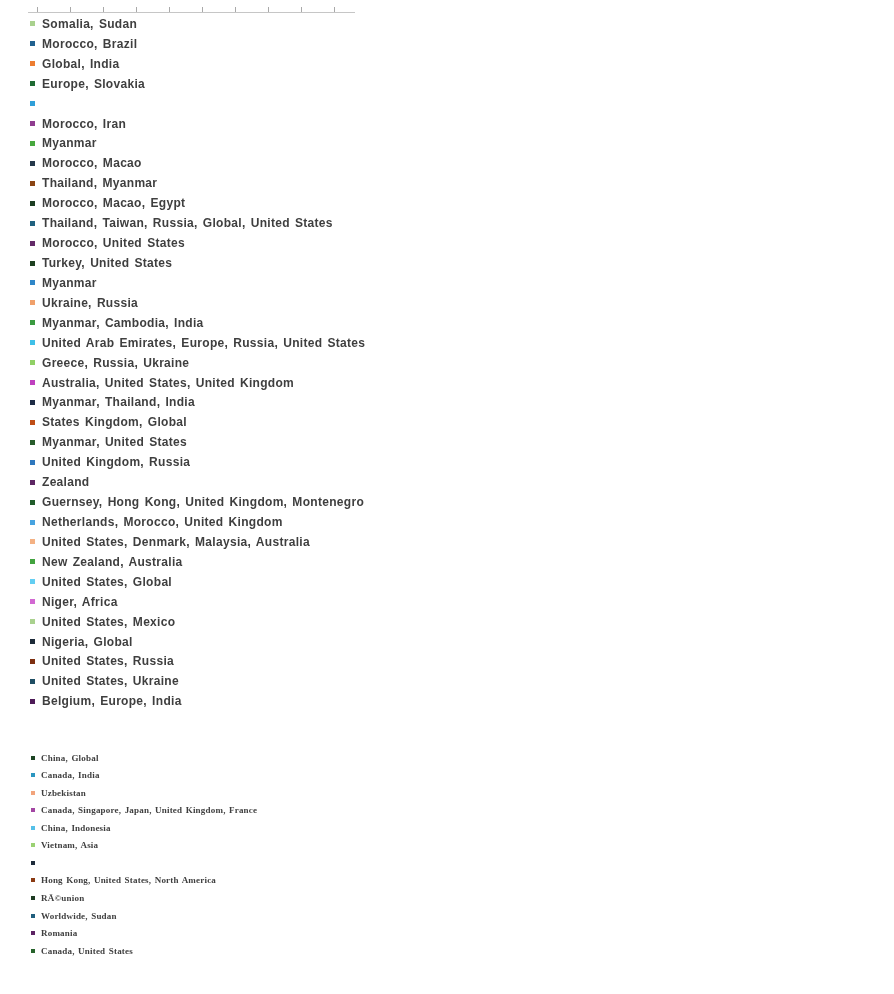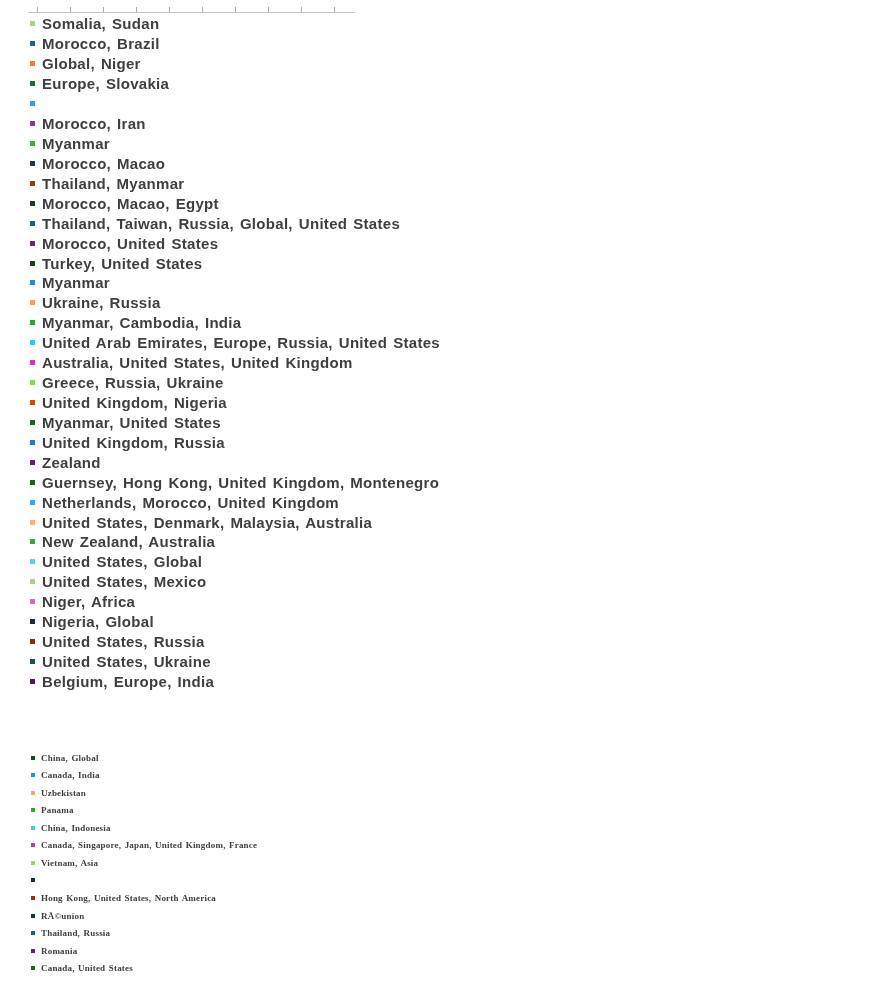--- a/index.html
+++ b/index.html
@@ -38,21 +38,21 @@
     color: #3f3f3f;
     font-weight: bold;
   }
   .legend-primary {
     position: absolute;
     left: 30px;
     top: 14px;
   }
   .legend-primary li {
     height: 19.93px;
-    font-size: 15px;
+    font-size: 12px;
     letter-spacing: 0.3px;
     word-spacing: 1.5px;
   }
   .legend-primary .swatch {
     width: 5px;
     height: 5px;
     margin-right: 7px;
     flex: none;
   }
   .legend-secondary {
@@ -87,21 +87,21 @@
       <span>Somalia, Sudan</span>
     </li>
 
     <li>
       <span class="swatch" style="background: rgb(33, 97, 143);"></span>
       <span>Morocco, Brazil</span>
     </li>
 
     <li>
       <span class="swatch" style="background: rgb(237, 125, 49);"></span>
-      <span>Global, Niger</span>
+      <span>Global, India</span>
     </li>
 
     <li>
       <span class="swatch" style="background: rgb(31, 107, 51);"></span>
       <span>Europe, Slovakia</span>
     </li>
 
     <li>
       <span class="swatch" style="background: rgb(47, 159, 216);"></span>
     </li>
@@ -160,33 +160,37 @@
       <span class="swatch" style="background: rgb(58, 154, 64);"></span>
       <span>Myanmar, Cambodia, India</span>
     </li>
 
     <li>
       <span class="swatch" style="background: rgb(63, 192, 232);"></span>
       <span>United Arab Emirates, Europe, Russia, United States</span>
     </li>
 
     <li>
+      <span class="swatch" style="background: rgb(144, 208, 101);"></span>
+      <span>Greece, Russia, Ukraine</span>
+    </li>
+
+    <li>
       <span class="swatch" style="background: rgb(191, 64, 191);"></span>
       <span>Australia, United States, United Kingdom</span>
     </li>
 
     <li>
-      <span class="swatch" style="background: rgb(144, 208, 101);"></span>
-      <span>Greece, Russia, Ukraine</span>
-    </li>
-
+      <span class="swatch" style="background: rgb(29, 44, 69);"></span>
+      <span>Myanmar, Thailand, India</span>
+    </li>
 
     <li>
       <span class="swatch" style="background: rgb(191, 78, 22);"></span>
-      <span>United Kingdom, Nigeria</span>
+      <span>States Kingdom, Global</span>
     </li>
 
     <li>
       <span class="swatch" style="background: rgb(39, 92, 43);"></span>
       <span>Myanmar, United States</span>
     </li>
 
     <li>
       <span class="swatch" style="background: rgb(46, 119, 189);"></span>
       <span>United Kingdom, Russia</span>
@@ -216,30 +220,30 @@
       <span class="swatch" style="background: rgb(66, 163, 63);"></span>
       <span>New Zealand, Australia</span>
     </li>
 
     <li>
       <span class="swatch" style="background: rgb(99, 206, 242);"></span>
       <span>United States, Global</span>
     </li>
 
     <li>
+      <span class="swatch" style="background: rgb(210, 104, 210);"></span>
+      <span>Niger, Africa</span>
+    </li>
+
+    <li>
       <span class="swatch" style="background: rgb(169, 209, 142);"></span>
       <span>United States, Mexico</span>
     </li>
 
     <li>
-      <span class="swatch" style="background: rgb(210, 104, 210);"></span>
-      <span>Niger, Africa</span>
-    </li>
-
-    <li>
       <span class="swatch" style="background: rgb(28, 42, 56);"></span>
       <span>Nigeria, Global</span>
     </li>
 
     <li>
       <span class="swatch" style="background: rgb(126, 47, 16);"></span>
       <span>United States, Russia</span>
     </li>
 
 
@@ -263,57 +267,53 @@
     <li>
       <span class="swatch" style="background: rgb(43, 150, 192);"></span>
       <span>Canada, India</span>
     </li>
 
     <li>
       <span class="swatch" style="background: rgb(242, 164, 124);"></span>
       <span>Uzbekistan</span>
     </li>
 
-    <li>
-      <span class="swatch" style="background: rgb(61, 156, 64);"></span>
-      <span>Panama</span>
+
+    <li>
+      <span class="swatch" style="background: rgb(163, 70, 163);"></span>
+      <span>Canada, Singapore, Japan, United Kingdom, France</span>
     </li>
 
     <li>
       <span class="swatch" style="background: rgb(85, 192, 232);"></span>
       <span>China, Indonesia</span>
     </li>
 
     <li>
-      <span class="swatch" style="background: rgb(163, 70, 163);"></span>
-      <span>Canada, Singapore, Japan, United Kingdom, France</span>
-    </li>
-
-    <li>
       <span class="swatch" style="background: rgb(155, 209, 115);"></span>
       <span>Vietnam, Asia</span>
     </li>
 
     <li>
       <span class="swatch" style="background: rgb(29, 43, 58);"></span>
     </li>
 
     <li>
       <span class="swatch" style="background: rgb(138, 58, 18);"></span>
       <span>Hong Kong, United States, North America</span>
     </li>
 
     <li>
       <span class="swatch" style="background: rgb(29, 59, 34);"></span>
       <span>RÃ©union</span>
     </li>
 
     <li>
       <span class="swatch" style="background: rgb(32, 94, 125);"></span>
-      <span>Thailand, Russia</span>
+      <span>Worldwide, Sudan</span>
     </li>
 
     <li>
       <span class="swatch" style="background: rgb(92, 35, 99);"></span>
       <span>Romania</span>
     </li>
 
     <li>
       <span class="swatch" style="background: rgb(39, 99, 43);"></span>
       <span>Canada, United States</span>

